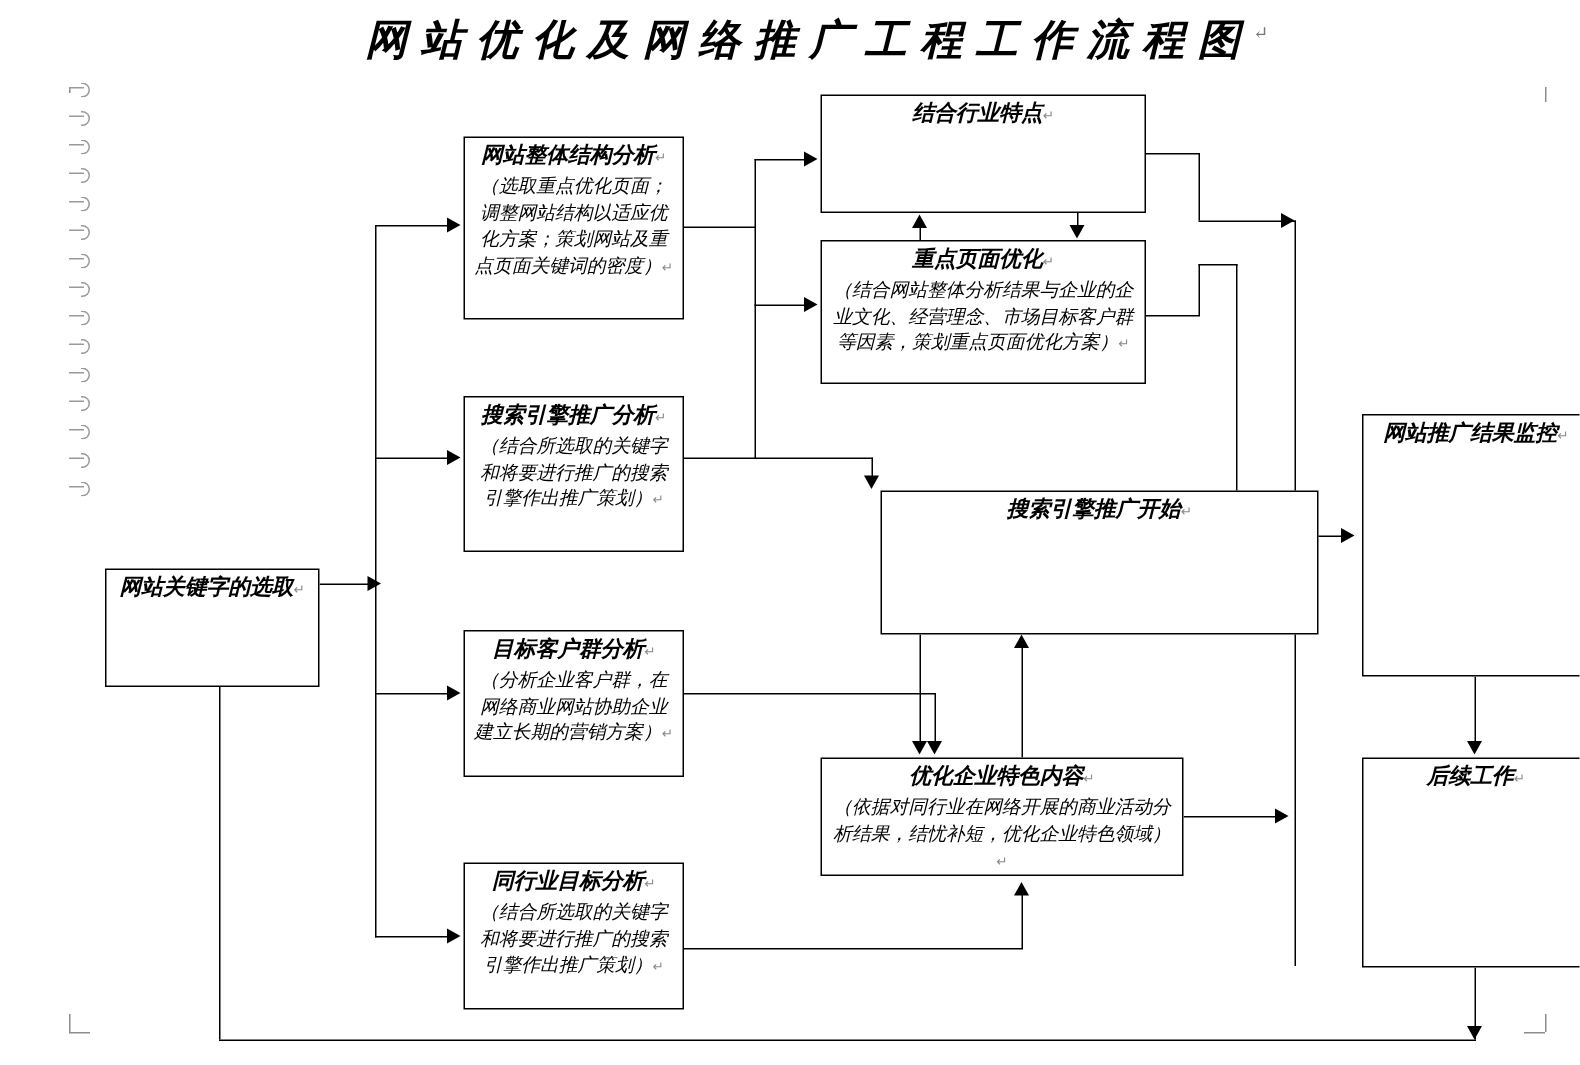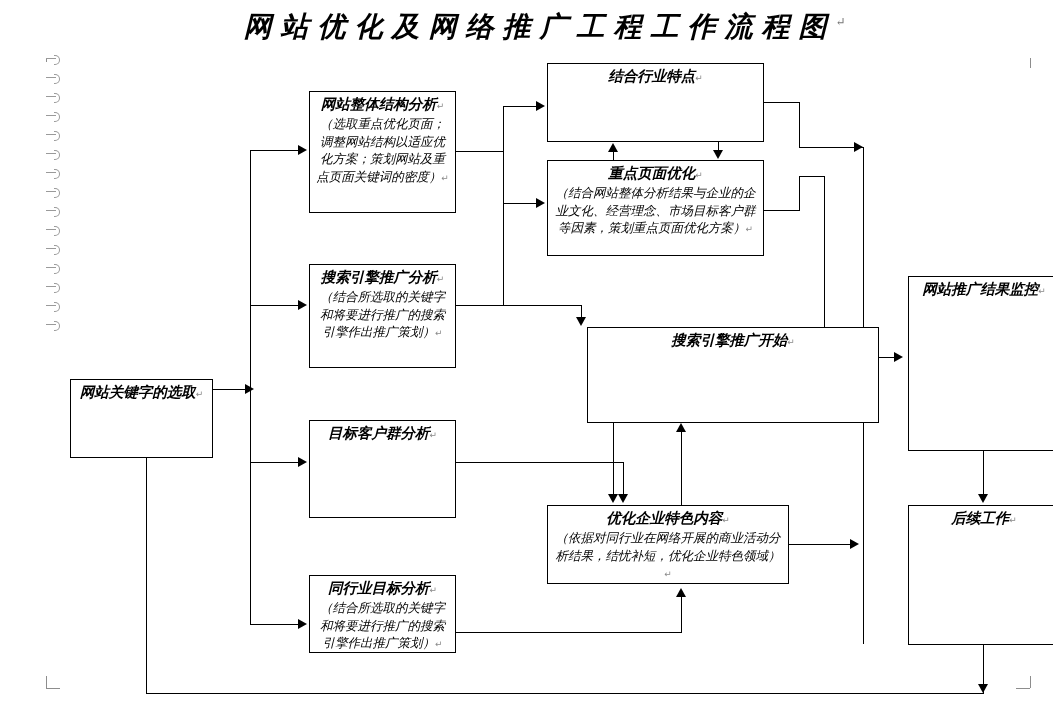--- a/index.html
+++ b/index.html
@@ -107,23 +107,24 @@
     <div class="bd"><span>（选取重点优化页面；调整网站结构以适应优化方案；策划网站及重点页面关键词的密度）</span><span class="pilcrow">↵</span></div>
   </div>
 
   <div class="node" style="left:291px;top:264px;width:147px;height:104px;">
     <div class="hd"><span>搜索引擎推广分析</span><span class="pilcrow">↵</span></div>
     <div class="bd"><span>（结合所选取的关键字和将要进行推广的搜索引擎作出推广策划）</span><span class="pilcrow">↵</span></div>
   </div>
 
   <div class="node" style="left:291px;top:420px;width:147px;height:98px;">
     <div class="hd"><span>目标客户群分析</span><span class="pilcrow">↵</span></div>
-  </div>
-
-  <div class="node" style="left:291px;top:575px;width:147px;height:78px;">
+    <div class="bd"><span>（分析企业客户群，在网络商业网站协助企业建立长期的营销方案）</span><span class="pilcrow">↵</span></div>
+  </div>
+
+  <div class="node" style="left:291px;top:575px;width:147px;height:98px;">
     <div class="hd"><span>同行业目标分析</span><span class="pilcrow">↵</span></div>
     <div class="bd"><span>（结合所选取的关键字和将要进行推广的搜索引擎作出推广策划）</span><span class="pilcrow">↵</span></div>
   </div>
 
   <div class="node" style="left:529px;top:63px;width:217px;height:79px;">
     <div class="hd"><span>结合行业特点</span><span class="pilcrow">↵</span></div>
   </div>
 
   <div class="node" style="left:529px;top:160px;width:217px;height:96px;">
     <div class="hd"><span>重点页面优化</span><span class="pilcrow">↵</span></div>

